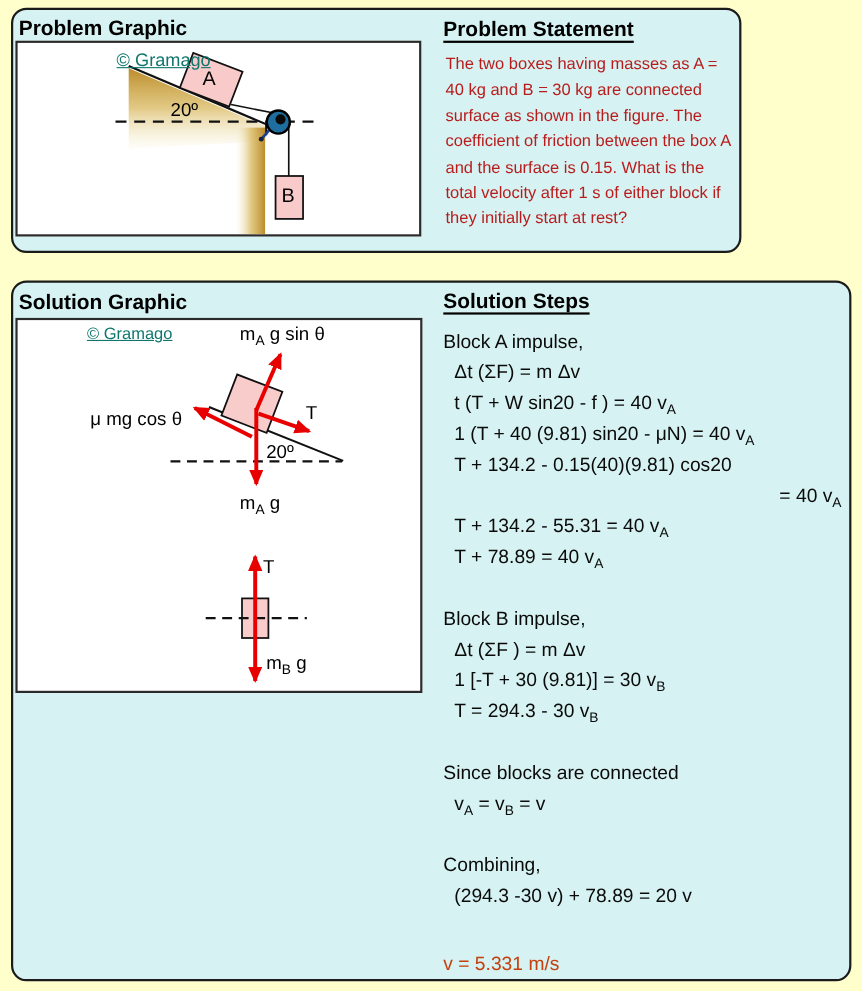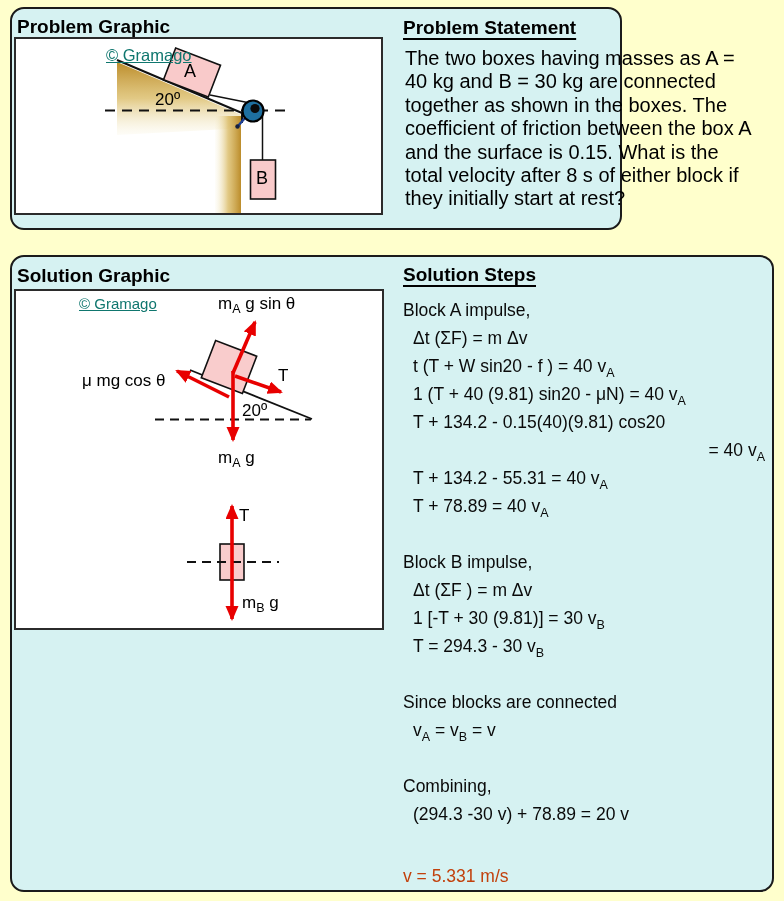--- a/index.html
+++ b/index.html
@@ -37,23 +37,23 @@
   }
   .whitebox svg{position:absolute;left:0;top:0;}
   .watermark{
     position:absolute;
     color:#0f766e;
     white-space:pre;
     text-decoration:underline;
   }
   .stmt{
     position:absolute;
-    font-size:20px;
+    font-size:15px;
     line-height:23.4px;
-    color:#000000;
+    color:#b91c1c;
   }
   .stmt-line{white-space:pre;}
   .steps{
     position:absolute;
     font-size:17.5px;
     color:#0a0a0a;
   }
   .step-line{line-height:28px;white-space:pre;}
   .step-line.indent{padding-left:10px;}
   .step-line.right{text-align:right;}
@@ -65,21 +65,21 @@
     font-size:17px;
     color:#000;
     white-space:pre;
   }
 </style>
 </head>
 <body>
 
 <div id="page">
 
-  <div class="panel" style="left:10px;top:7px;width:612px;height:223px;">
+  <div class="panel" style="left:10px;top:7px;width:664px;height:223px;">
 
     <div class="gtitle" style="left:5px;top:7px;">Problem Graphic</div>
 
     <div class="whitebox" style="left:2px;top:28px;width:369px;height:178px;">
       <svg width="365" height="174" viewBox="0 0 365 174">
         <defs>
           <linearGradient id="gInc" x1="0" y1="0" x2="0" y2="1">
             <stop offset="0" stop-color="#B8861F" stop-opacity="0.95"></stop>
             <stop offset="0.5" stop-color="#D8B75C" stop-opacity="0.75"></stop>
             <stop offset="1" stop-color="#F5EDCB" stop-opacity="0.15"></stop>
@@ -109,24 +109,24 @@
       <div class="watermark" style="left:90px;top:7px;font-size:16.5px;">© Gramago</div>
       <div class="dlabel" style="left:139px;top:51px;">20º</div>
       <div class="dlabel" style="left:168px;top:22px;font-size:18px;">A</div>
       <div class="dlabel" style="left:240px;top:129px;font-size:18px;">B</div>
     </div>
 
     <div class="gtitle underlined" style="left:391px;top:8px;">Problem Statement</div>
     <div class="stmt" style="left:393px;top:38px;width:366px;">
         <div class="stmt-line">The two boxes having masses as A =</div>
         <div class="stmt-line">40 kg and B = 30 kg are connected</div>
-        <div class="stmt-line">together as shown in the boxes. The</div>
+        <div class="stmt-line">surface as shown in the figure. The</div>
         <div class="stmt-line">coefficient of friction between the box A</div>
         <div class="stmt-line">and the surface is 0.15. What is the</div>
-        <div class="stmt-line">total velocity after 8 s of either block if</div>
+        <div class="stmt-line">total velocity after 1 s of either block if</div>
         <div class="stmt-line">they initially start at rest?</div>
       </div>
   </div>
 
   <div class="panel" style="left:10px;top:255px;width:764px;height:637px;padding-left:20px;">
 
     <div class="gtitle" style="left:5px;top:8px;">Solution Graphic</div>
 
     <div class="whitebox" style="left:2px;top:32px;width:370px;height:341px;">
       <svg width="366" height="337" viewBox="0 0 366 337">

